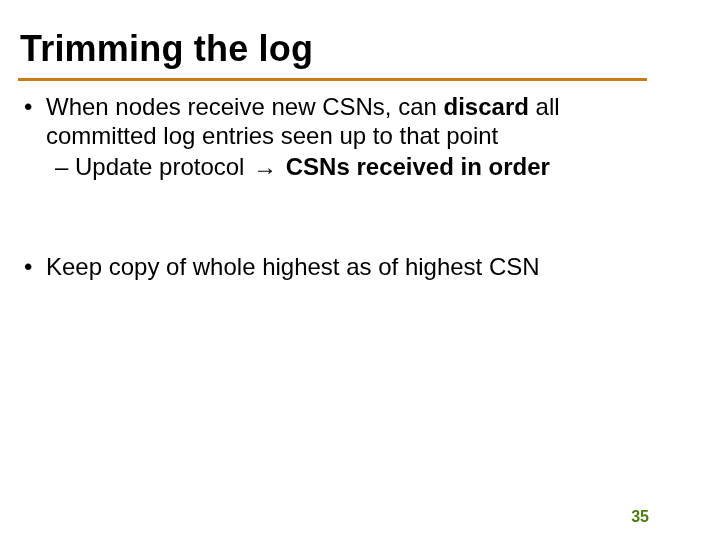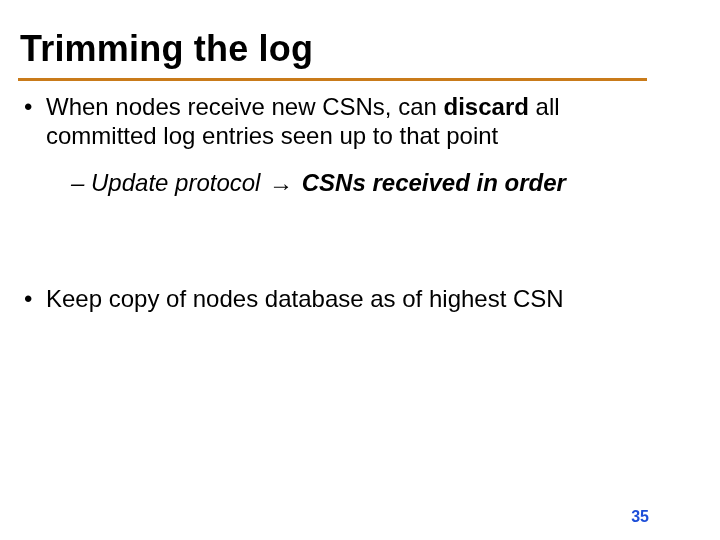--- a/index.html
+++ b/index.html
@@ -49,45 +49,44 @@
     position: relative;
   }
   .b1::before {
     content: "•";
     position: absolute;
     left: 4px;
     top: 0;
     font-size: 24px;
   }
   .b2 {
-    margin: 17px;
+    margin: 1px;
     padding-left: 54px;
     position: relative;
-    font-style: italic;
   }
   .b2::before {
     content: "–";
     position: absolute;
     left: 34px;
     top: 0;
     font-size: 24px;
   }
   .gap-lg { height: 70px; }
   .gap-md { height: 66px; }
   .bold { font-weight: 700; }
   .arrow {
     display: inline-block;
     font-weight: 700;
     padding: 0 2px;
   }
   .pagenum {
     position: absolute;
     right: 16px;
     bottom: 14px;
-    color: #1d4ed8;
+    color: #4d7c0f;
     font-size: 16px;
     font-weight: 700;
   }
 </style>
 </head>
 <body>
 
 <div class="slide">
   <div class="title">Trimming the log</div>
   <div class="rule"></div>
@@ -97,21 +96,21 @@
     <div class="b1">
       <span>When nodes receive new CSNs, can </span><span class="bold">discard</span><span> all committed log entries seen up to that point</span>
     </div>
     <div class="b2">
       <span>Update protocol </span><span class="arrow">→</span><span class="bold"> CSNs received in order</span>
     </div>
 
     <div class="gap-lg"></div>
 
     <div class="b1">
-      <span>Keep copy of nodes database as of highest CSN</span>
+      <span>Keep copy of whole highest as of highest CSN</span>
     </div>
 
     <div class="gap-md"></div>
 
 
   </div>
 
   <div class="pagenum">35</div>
 </div>
 

